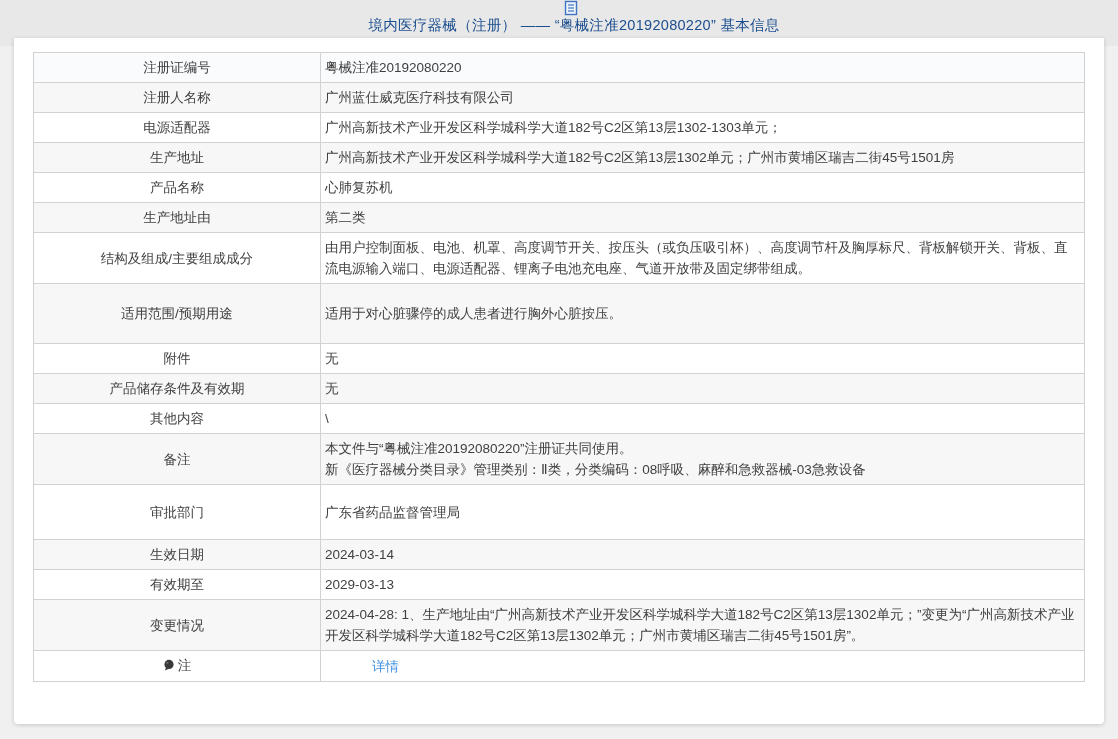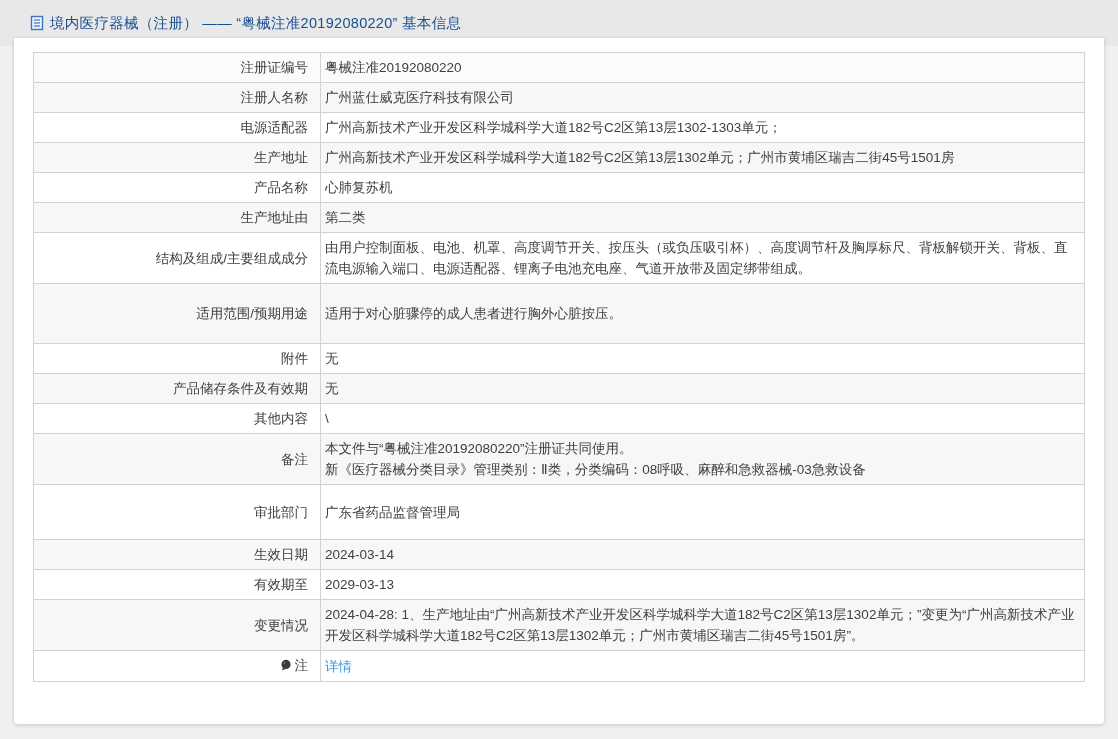--- a/index.html
+++ b/index.html
@@ -5,21 +5,21 @@
   html,body{margin:0;padding:0;}
   body{
     width:1118px;height:739px;
     background:#f0f0f1;
     font-family:"Liberation Sans","DejaVu Sans",sans-serif;
     position:relative;overflow:hidden;
   }
   .page-header{
     height:46px;background:#e8e8e9;
     display:flex;align-items:center;
-    padding-left:30px;box-sizing:border-box;
+    padding-left:30px;box-sizing:border-box;flex-direction:column;
   }
   .doc-icon{display:inline-flex;margin-right:6px;}
   .page-title{
     color:#1b4e8e;font-size:14.5px;letter-spacing:.3px;
   }
   .info-card{
     position:absolute;left:14px;right:14px;top:38px;bottom:15px;
     background:#ffffff;
     border-radius:0 0 4px 4px;
     box-shadow:0 1px 4px rgba(0,0,0,.18);
@@ -31,36 +31,36 @@
     table-layout:fixed;
   }
   .info-table th,.info-table td{
     border:1px solid #d2d2d2;
     font-size:13.5px;color:#404040;
     font-weight:normal;
     vertical-align:middle;
     line-height:21px;
   }
   .info-table th{
-    width:287px;text-align:right;
+    width:287px;
     padding:4px 12px;box-sizing:border-box;
     white-space:nowrap;
   }
   .info-table td{
     text-align:left;padding:4px 4px;
     white-space:pre-line;
   }
   .info-table tr{height:30px;}
   .info-table tr:nth-child(even){background:#f7f7f7;}
   .info-table tr:nth-child(1){background:#fafbfd;}
   .info-table tr:nth-child(8){height:60px;}
   .info-table tr:nth-child(13){height:55px;margin-top:19px;}
   .info-table tr:nth-child(18){height:72px;}
   .info-table a{
-    color:#4393e0;text-decoration:none;font-size:13.5px;
+    color:#4393e0;text-decoration:none;font-size:13.5px;margin-left:47px;
   }
   .note-icon{
     display:inline-block;vertical-align:-1px;margin-right:3px;
   }
 </style>
 </head>
 <body>
 
 <div class="page-header">
   <span class="doc-icon">

